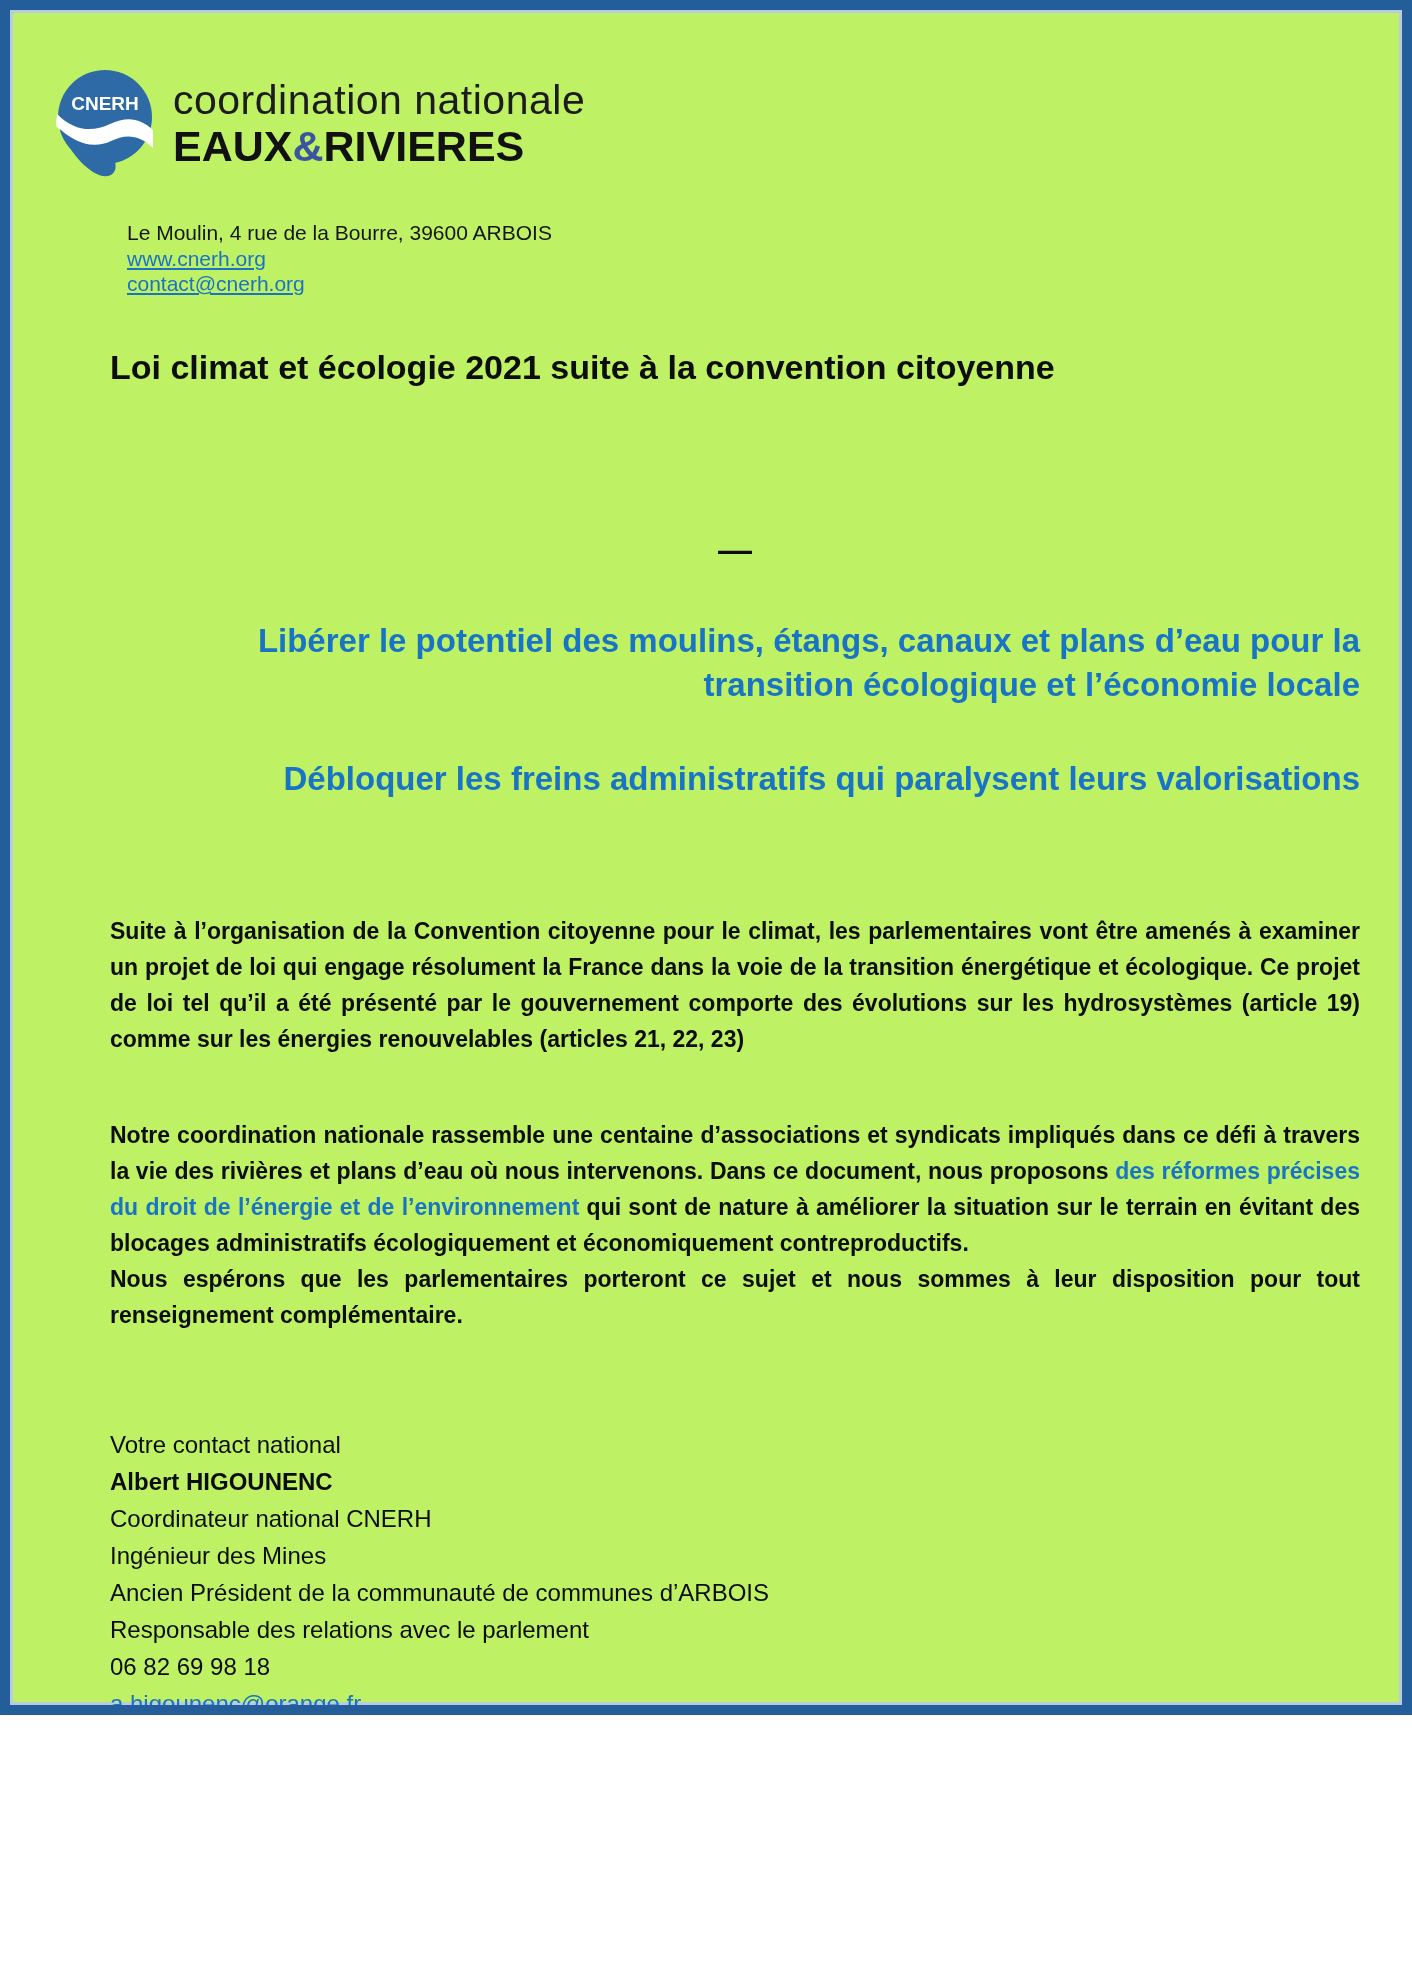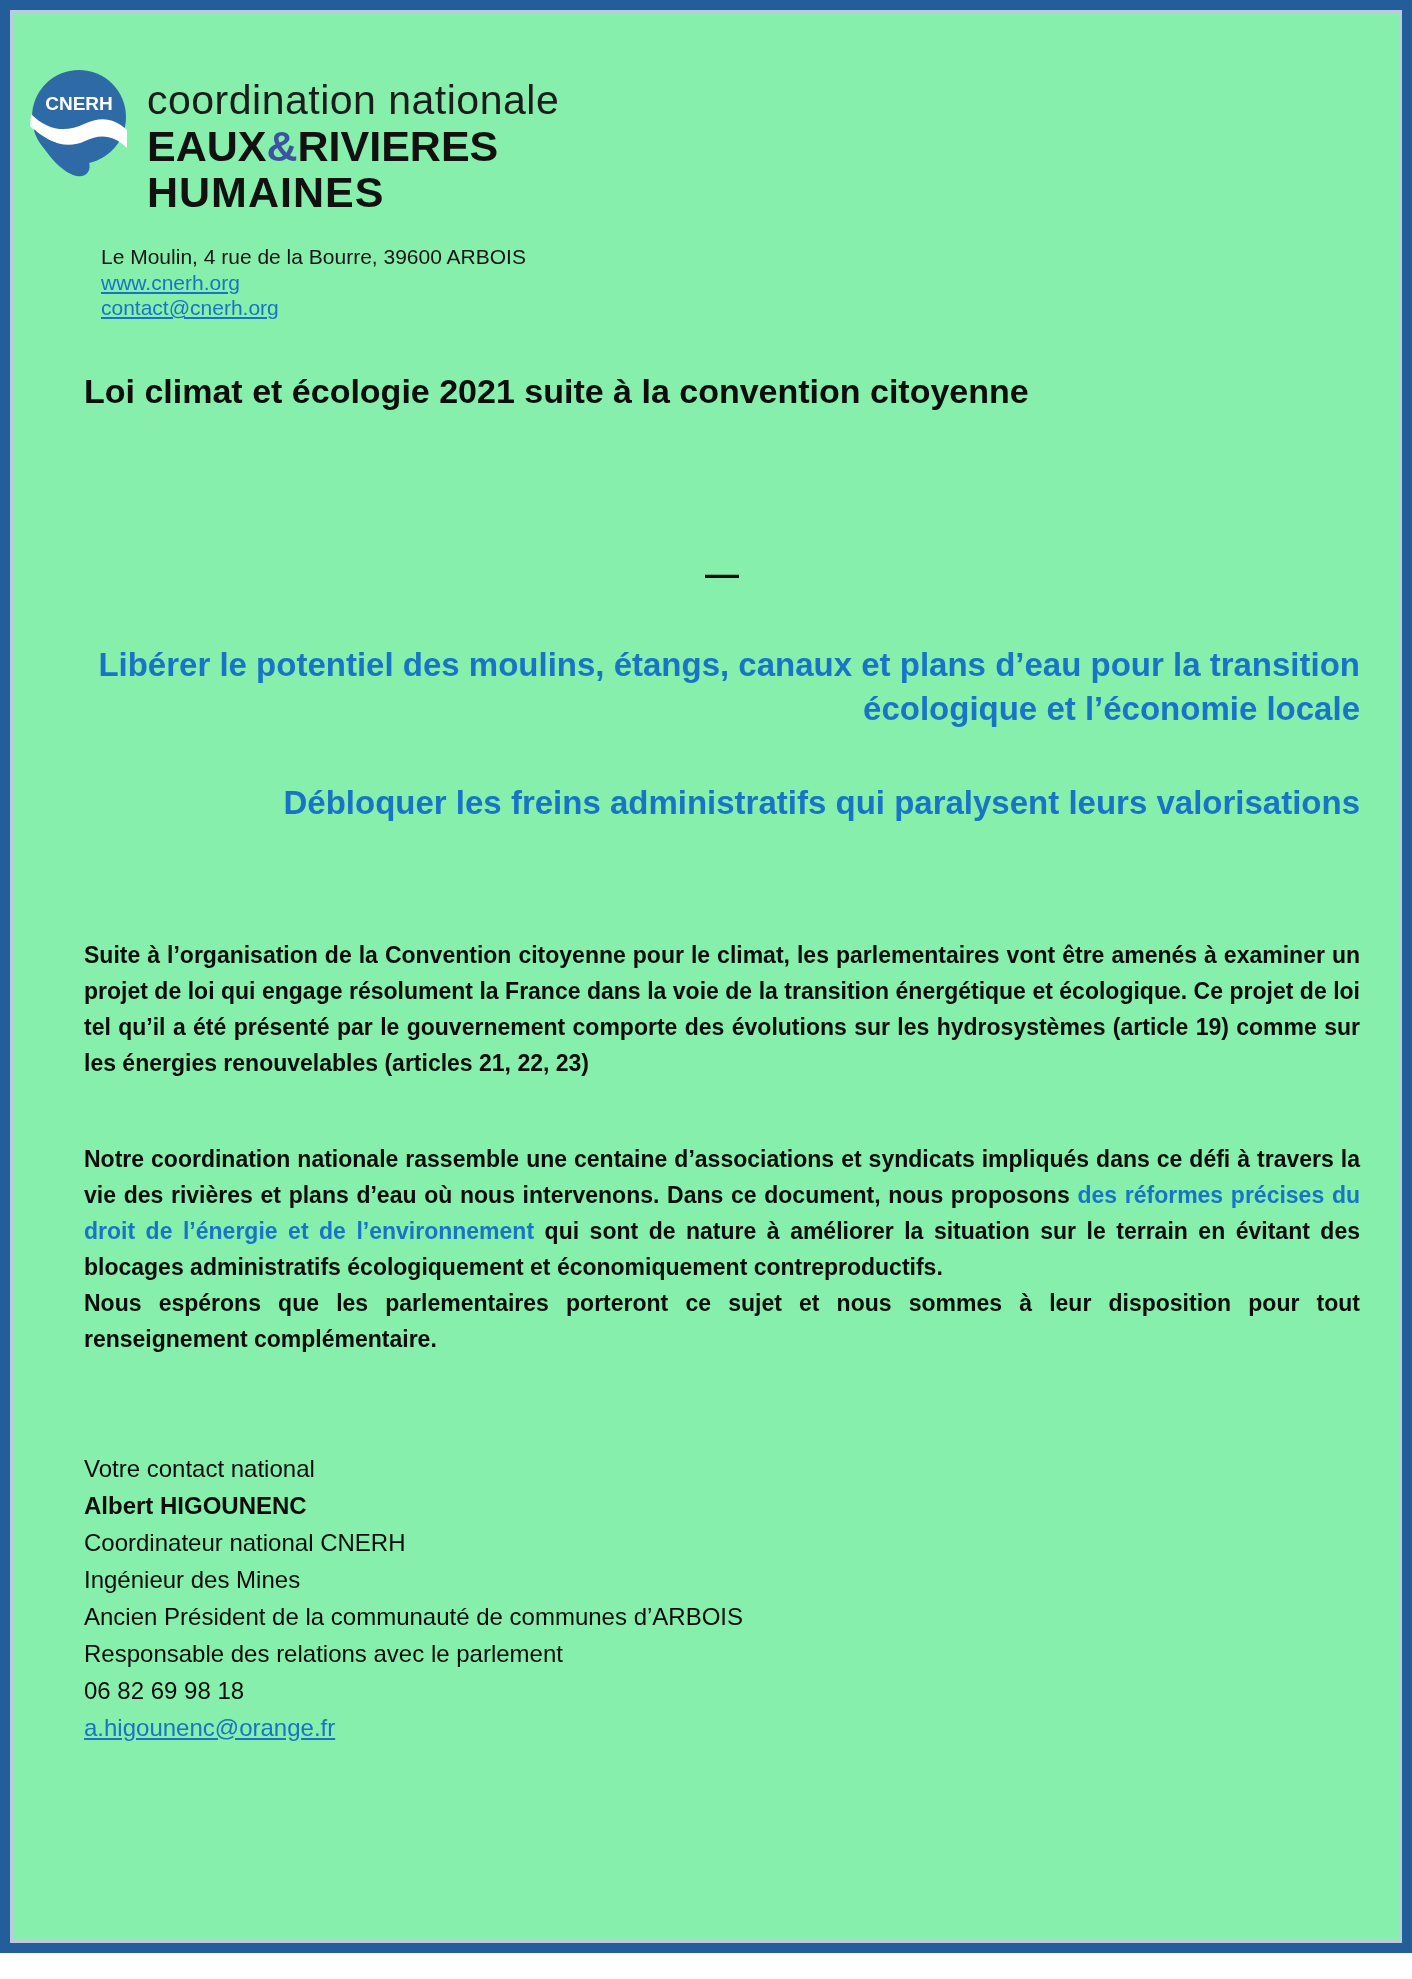--- a/index.html
+++ b/index.html
@@ -12,25 +12,26 @@
     --text:#111111;
   }
   *{margin:0;padding:0;box-sizing:border-box;}
   html,body{background:#ffffff;}
   body{
     width:1412px;height:1979px;
     font-family:"Liberation Sans","DejaVu Sans",sans-serif;
     color:var(--text);
   }
   .page{
-    width:1412px;height:1953px;
-    background:#86efac;
+    width:1412px;height:1715px;
+    background:#bef264;
     border:10px solid var(--border);
     box-shadow:inset 0 0 0 3px var(--border-inner);
     overflow:hidden;
+    padding-left:26px;
   }
   
   .header{padding:58px 0 0 17px;}
   .logo-row{display:flex;align-items:flex-start;gap:16px;}
   .logo-mark{width:104px;height:122px;flex:0 0 auto;}
   .wordmark{padding-top:12px;line-height:1;}
   .wm-line1{
     font-size:41px;font-weight:400;color:#1c1c1c;
     letter-spacing:0.5px;margin-bottom:4px;
   }
@@ -81,21 +82,20 @@
         <circle cx="52" cy="49" r="47" fill="#2e6ba6"></circle>
 
         <path d="M4,46 C 22,64 40,64 57,56 C 74,48 87,50 100,62 L 100,80 C 86,66 72,66 58,73 C 40,82 18,74 3,58 Z" fill="#ffffff"></path>
 
         <path d="M7,61 C 16,82 30,100 46,107 C 57,111 65,105 62,94 C 60,86 51,82 41,79 C 28,75 16,70 7,61 Z" fill="#2e6ba6"></path>
         <text x="52" y="42" text-anchor="middle" font-family="Liberation Sans, DejaVu Sans, sans-serif" font-size="19" font-weight="bold" fill="#ffffff">CNERH</text>
       </svg>
       <div class="wordmark">
         <div class="wm-line1">coordination nationale</div>
         <div class="wm-line2"><span>EAUX</span><span class="amp">&amp;</span><span>RIVIERES</span></div>
-        <div class="wm-line3">HUMAINES</div>
       </div>
     </div>
     <div class="address-block">
       <span class="line">Le Moulin, 4 rue de la Bourre, 39600 ARBOIS</span>
       <a class="line-link" href="#">www.cnerh.org</a><br>
       <a class="line-link" href="#">contact@cnerh.org</a>
     </div>
   </div>
 
   <div class="doc">

